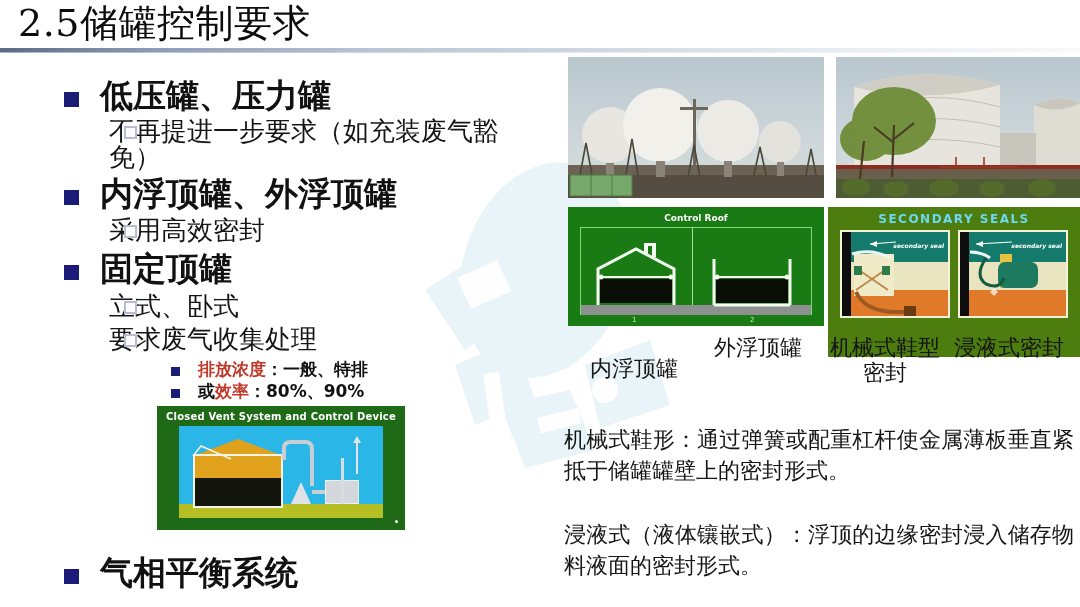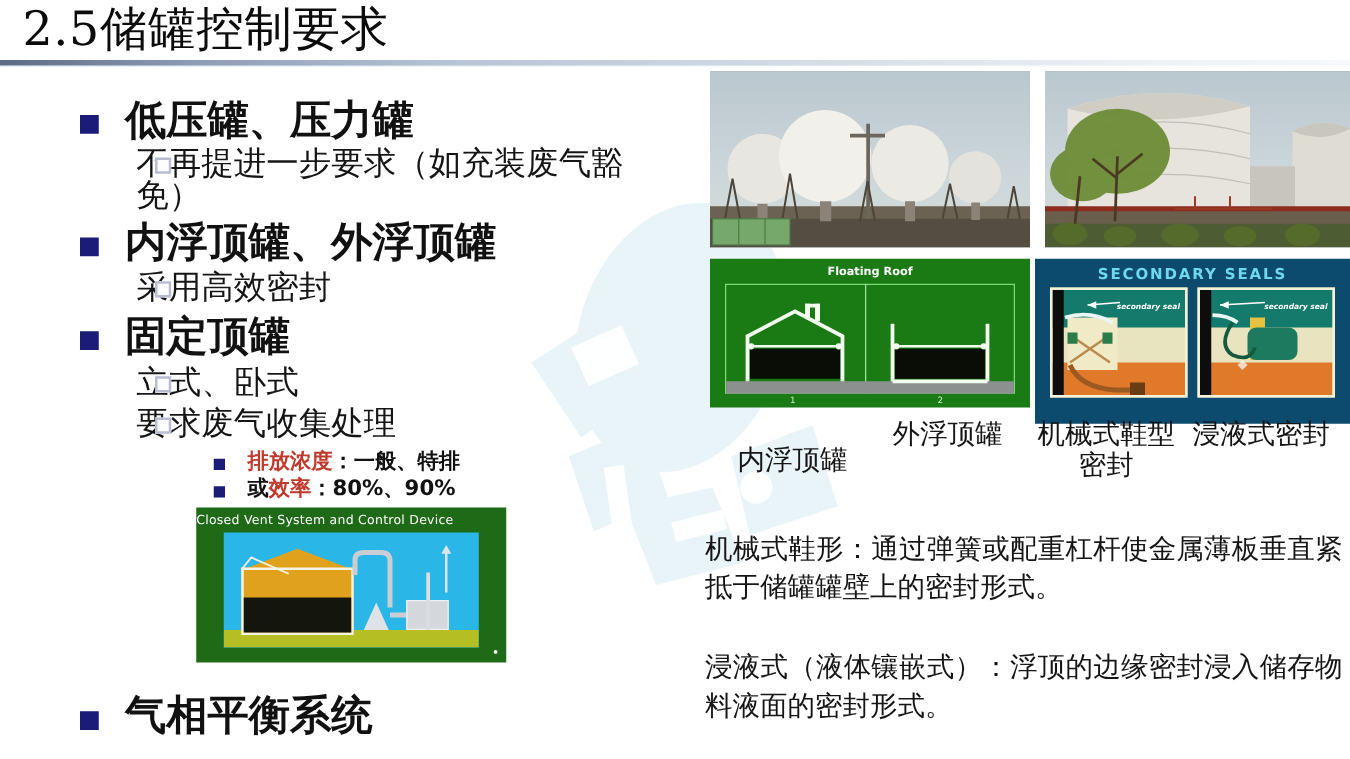--- a/index.html
+++ b/index.html
@@ -124,23 +124,23 @@
   .cv-pic {
     position: absolute;
     left: 157px; top: 406px;
     width: 248px; height: 124px;
     background: #1f6a17;
     overflow: hidden;
     z-index: 2;
   }
   .cv-title {
     position: absolute; left: 0; top: 5px; width: 100%;
-    text-align: left;
-    font-family: "DejaVu Sans", "Liberation Sans", sans-serif;
-    font-size: 10px; font-weight: 400; letter-spacing: .2px;
+    text-align: center;
+    font-family: "DejaVu Sans", "Liberation Sans", sans-serif;
+    font-size: 10px; font-weight: 700; letter-spacing: .2px;
     color: #ffffff;
   }
   .cv-scene {
     position: absolute; left: 22px; top: 20px;
     width: 204px; height: 92px;
     background: #2bb6e8;
     overflow: hidden;
   }
   .cv-ground {
     position: absolute; left: 0; bottom: 0; width: 100%; height: 14px;
@@ -233,22 +233,22 @@
     position: absolute; left: 13px; bottom: 11px;
     width: 230px; height: 10px; background: #8c9190;
   }
   .fr-num {
     position: absolute; bottom: 2px;
     font-size: 7px; color: #cfeccc;
   }
 
   .secondary-seals {
     position: absolute; left: 260px; top: 0;
-    width: 252px; height: 132px;
-    background: #0c4a6e;
+    width: 252px; height: 150px;
+    background: #4d7c0f;
     overflow: hidden;
   }
   .ss-title {
     position: absolute; left: 0; top: 5px; width: 100%;
     text-align: center;
     font-family: "DejaVu Sans", "Liberation Sans", sans-serif;
     font-size: 12px; font-weight: 700; letter-spacing: 1.5px;
     color: #6fd8ef;
   }
   .ss-panel {
@@ -478,21 +478,21 @@
             <path d="M148 110 L148 100"></path>
         </g>
       </svg>
     </div>
 
   </div>
 
   <div class="diag-row">
 
     <div class="floating-roof">
-      <div class="fr-title">Floating Roof</div>
+      <div class="fr-title">Control Roof</div>
       <div class="fr-frame"></div>
       <div class="fr-div"></div>
       <div class="fr-ground"></div>
       <svg width="256" height="119" viewBox="0 0 256 119" xmlns="http://www.w3.org/2000/svg" style="position:absolute;left:0;top:0;">
         <path d="M30 98 L30 62 L68 42 L106 62 L106 98" fill="none" stroke="#f2fdf0" stroke-width="3"></path>
         <rect x="32" y="72" width="72" height="24" fill="#0a0d06"></rect>
         <path d="M32 70 L104 70" stroke="#f2fdf0" stroke-width="2"></path>
         <circle cx="33" cy="70" r="2.5" fill="#f2fdf0"></circle>
         <circle cx="103" cy="70" r="2.5" fill="#f2fdf0"></circle>
         <rect x="76" y="36" width="4" height="12" fill="#f2fdf0"></rect>

